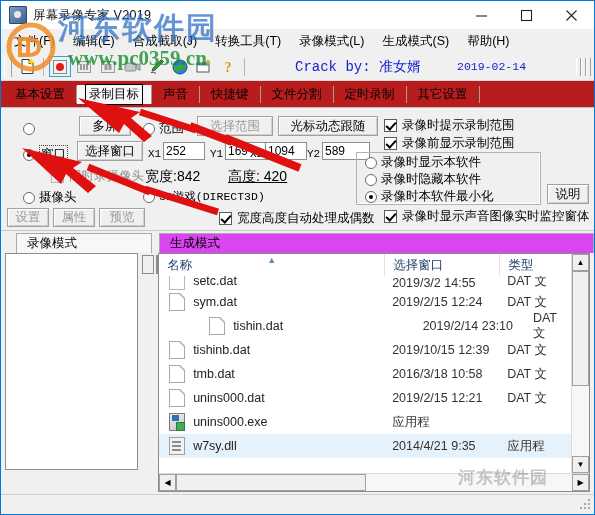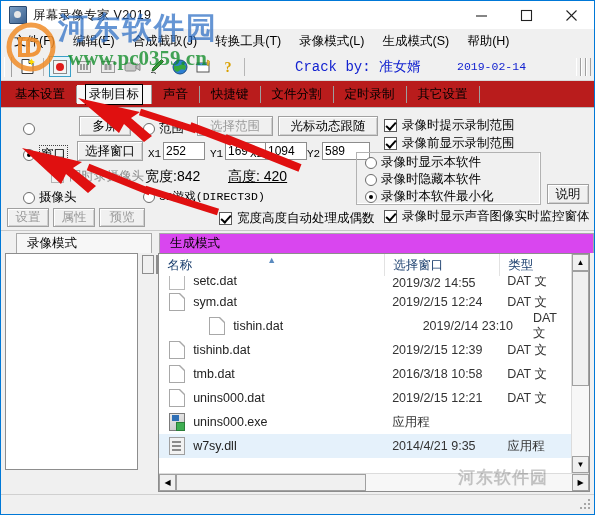--- a/index.html
+++ b/index.html
@@ -885,21 +885,21 @@
                   </div>
                   <div class="cell-date" style="width:115px;">2019/2/14 23:10</div>
                   <div class="cell-type" style="flex:1 1 auto;">DAT 文</div>
                 </div>
 
                 <div class="ex-row">
                   <div class="cell-name" style="width:225px;">
                     <span class="fileicon fi-doc"></span>
                     <span>tishinb.dat</span>
                   </div>
-                  <div class="cell-date" style="width:115px;">2019/2/15 12:39</div>
+                  <div class="cell-date" style="width:115px;">2019/10/15 12:39</div>
                   <div class="cell-type" style="flex:1 1 auto;">DAT 文</div>
                 </div>
 
                 <div class="ex-row">
                   <div class="cell-name" style="width:225px;">
                     <span class="fileicon fi-doc"></span>
                     <span>tmb.dat</span>
                   </div>
                   <div class="cell-date" style="width:115px;">2016/3/18 10:58</div>
                   <div class="cell-type" style="flex:1 1 auto;">DAT 文</div>

